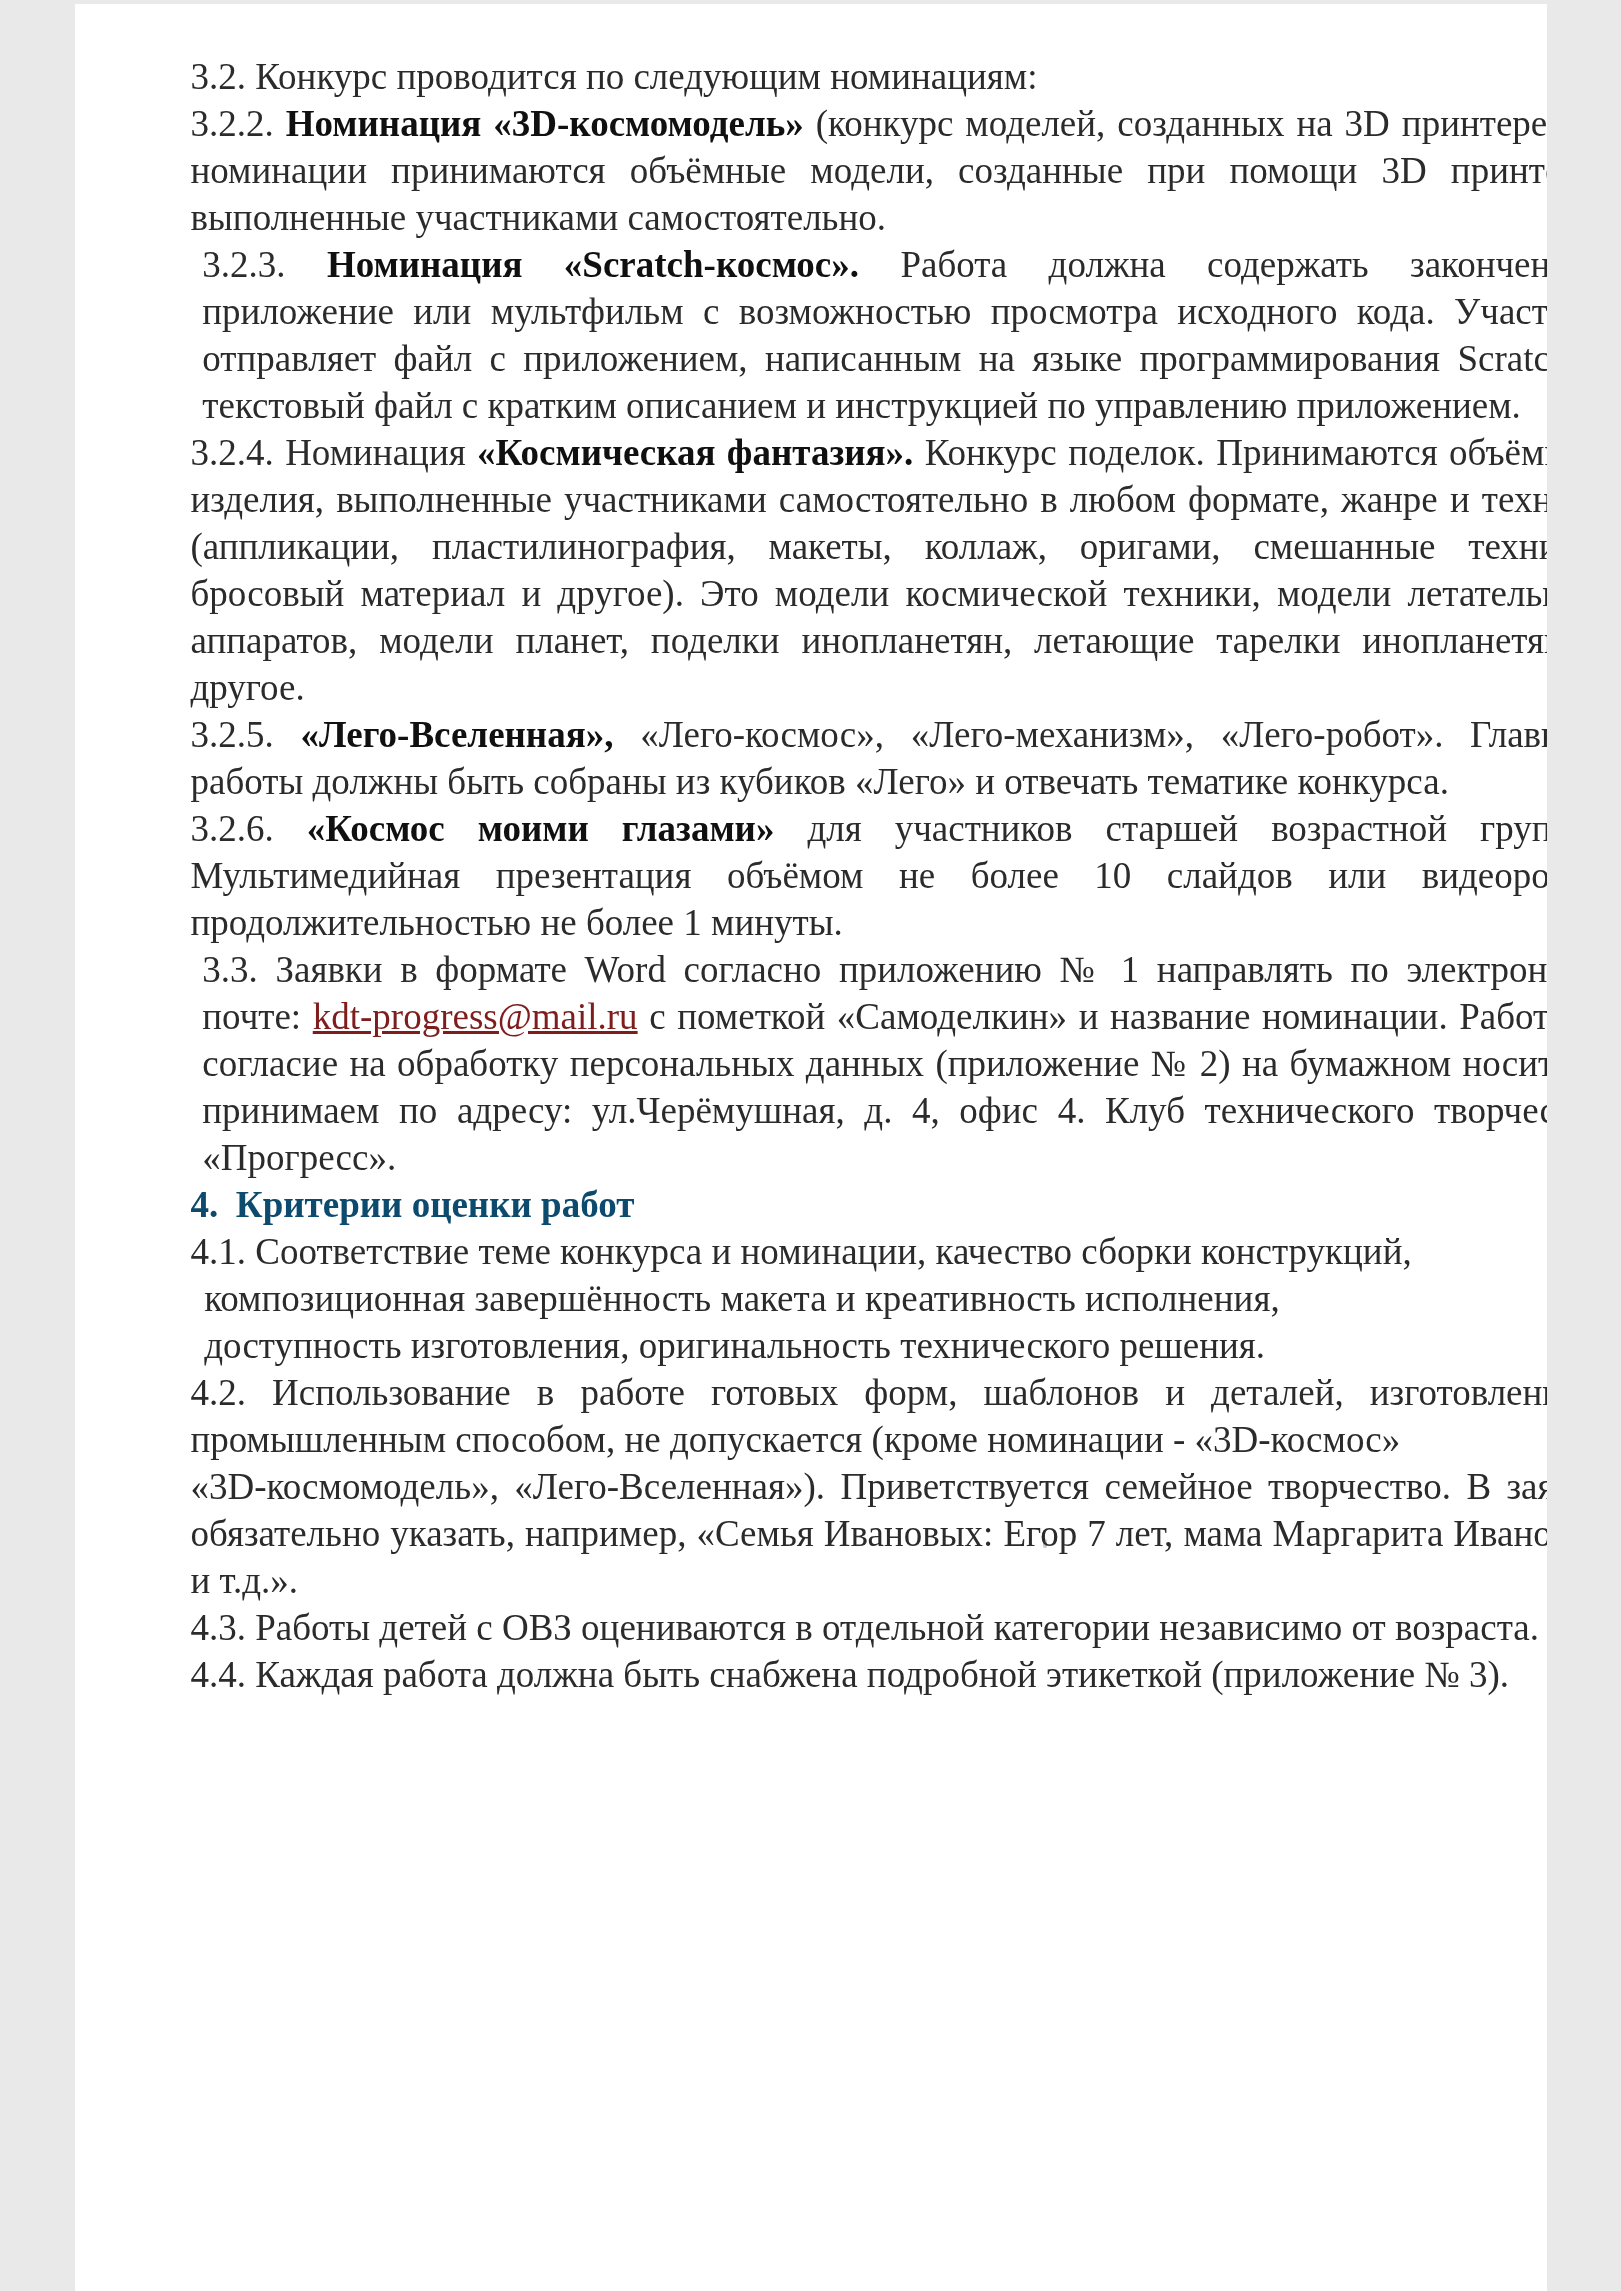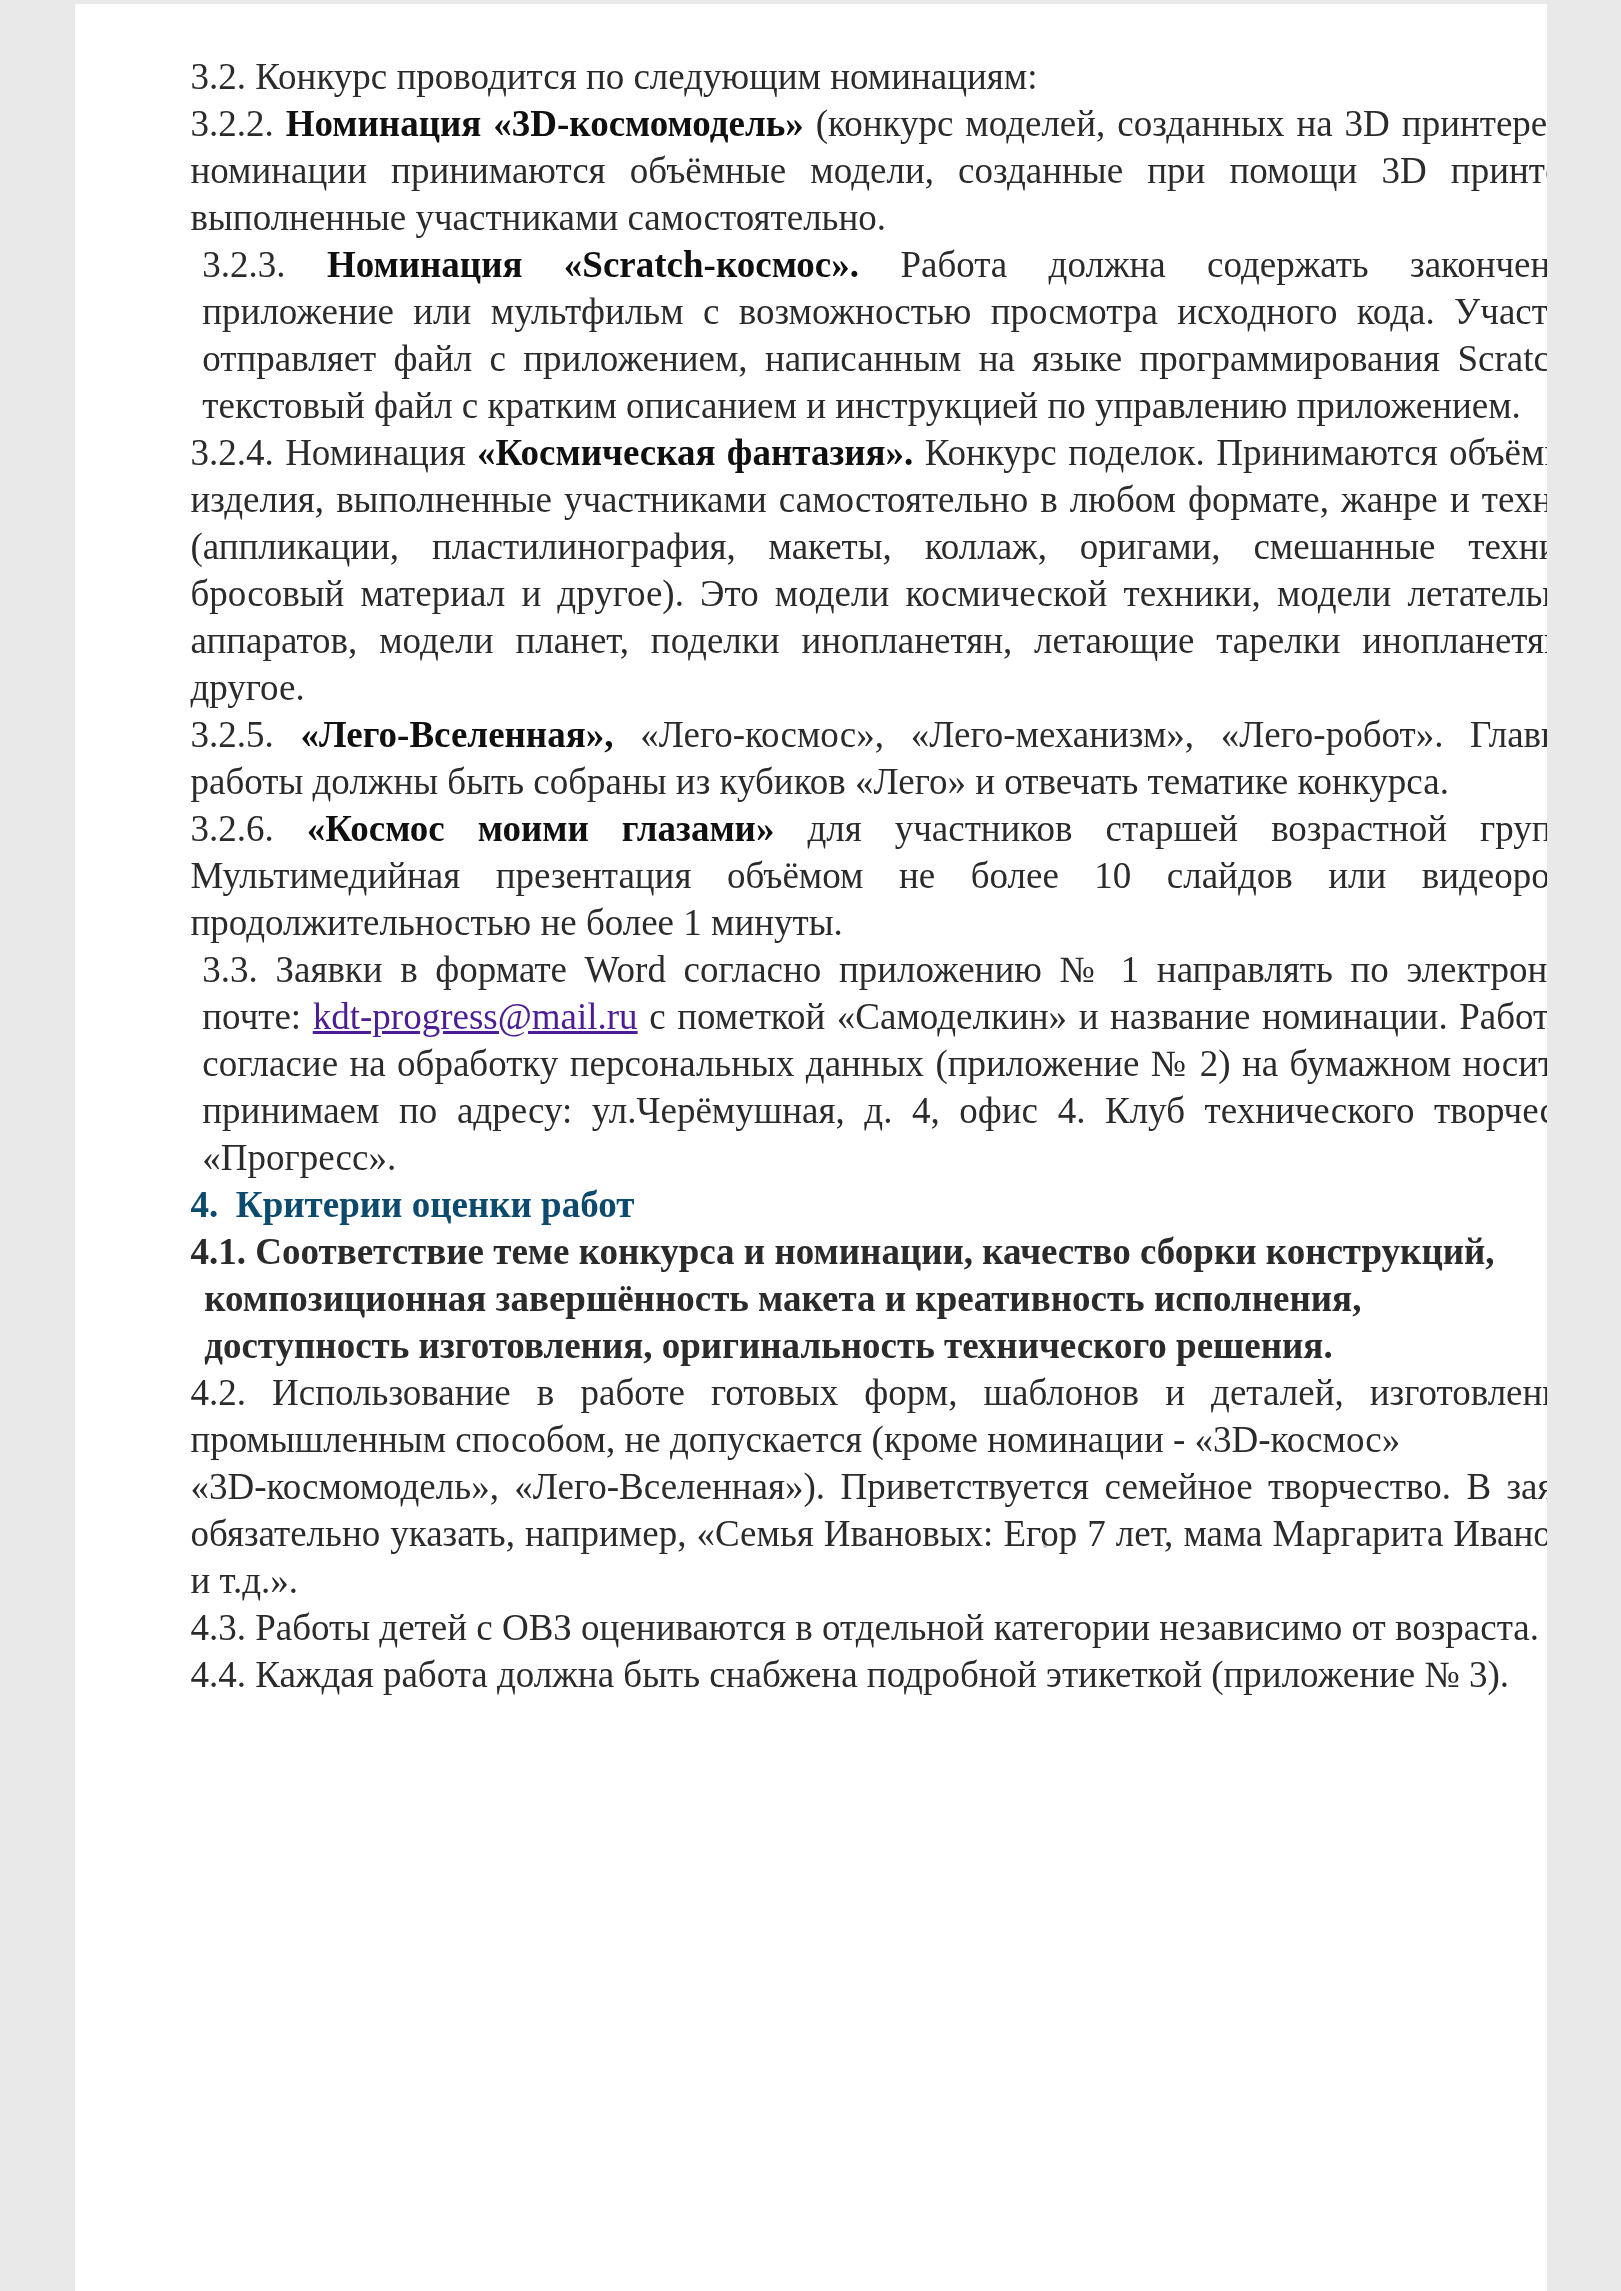--- a/index.html
+++ b/index.html
@@ -24,23 +24,23 @@
   .b  { font-weight:bold; color:#101010; }
   .bi { font-weight:bold; font-style:italic; color:#101010; }
   .heading {
     margin:45px 0 76px 0;
     text-align:center;
     font-weight:bold;
     color:#0c4a6e;
   }
   .heading .hnum { margin-right:17.6px; }
   .lines { text-align:left; }
-  .lines .ln { display:block;font-weight:bold; }
+  .lines .ln { display:block; }
   .lines .ln.pad { padding-left:13.7px; }
-  a.email { color:#4c1d95; text-decoration:underline; cursor:pointer; }
+  a.email { color:#7f1d1d; text-decoration:underline; cursor:pointer; }
   
   .pen-mark {
     position:absolute;
     left:1476px; top:13.7px;
     width:204px; height:5.9px;
     transform-origin:0 0;
     transform:rotate(50deg);
     border-radius:2.9px;
     background:linear-gradient(90deg,#878d98 0%,#b2b7c1 22%,#c3c7cf 60%,#d2d5db 100%);
   }

